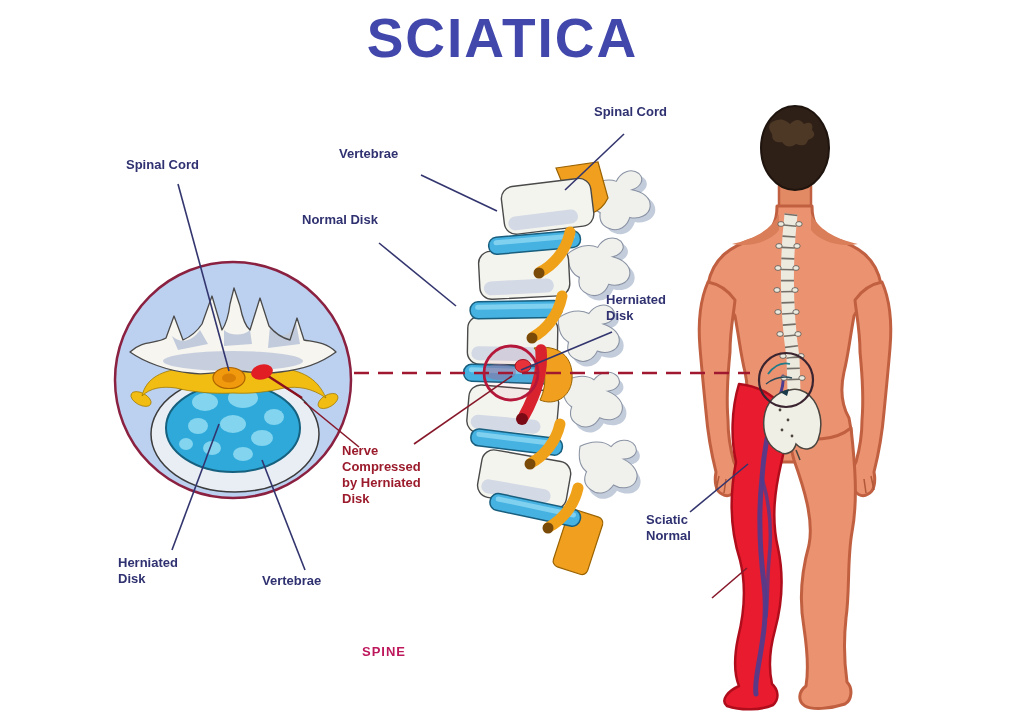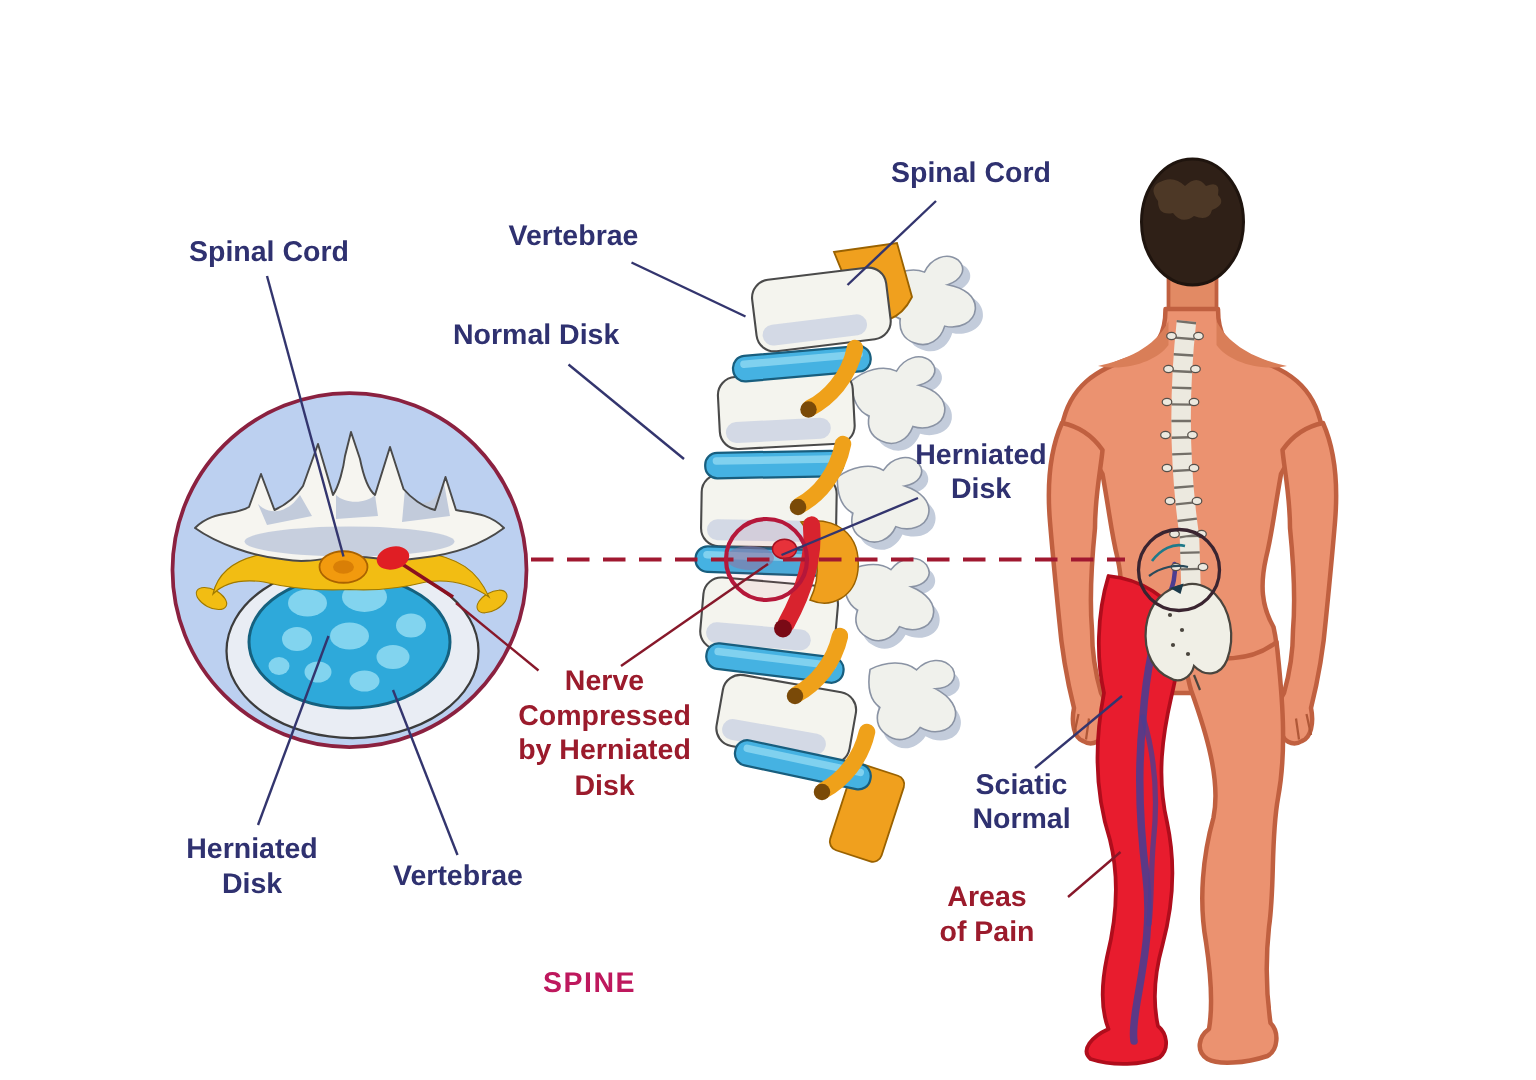--- a/index.html
+++ b/index.html
@@ -1,23 +1,23 @@
 <!DOCTYPE html>
 <html><head>
 <meta charset="utf-8">
 <style>
   html,body{margin:0;padding:0;background:#ffffff;}
   .stage{position:relative;width:1024px;height:720px;background:#ffffff;overflow:hidden;
          font-family:"Liberation Sans",sans-serif;}
   .art{position:absolute;left:0;top:0;width:1024px;height:720px;}
   .title{position:absolute;left:0;top:6px;width:1005px;text-align:center;
          font-size:55px;font-weight:bold;letter-spacing:2px;color:#4247ab;}
-  .lbl{position:absolute;font-size:19px;font-weight:bold;line-height:1.22;
+  .lbl{position:absolute;font-size:13px;font-weight:bold;line-height:1.22;
        color:#2f3170;white-space:pre-line;}
-  .lbl.center{text-align:center;}
+  .lbl.center{}
   .lbl.red{color:#9b1b2c;}
   .lbl.green{color:#be185d;letter-spacing:1px;}
   .l-inset-cord{left:126px;top:157px;}
   .l-inset-hern{left:118px;top:555px;width:100px;}
   .l-inset-vert{left:262px;top:573px;}
   .l-sp-vert{left:339px;top:146px;}
   .l-sp-ndisk{left:302px;top:212px;text-align:right;}
   .l-sp-cord{left:594px;top:104px;}
   .l-sp-hern{left:606px;top:292px;width:96px;}
   .l-nerve-comp{left:342px;top:443px;width:122px;}
@@ -253,35 +253,34 @@
       <path d="M379 243 L456 306" stroke="#33356e"></path>
       <path d="M624 134 L565 190" stroke="#33356e"></path>
       <path d="M612 332 L521 370" stroke="#33356e"></path>
       <path d="M359 447 L304 402" stroke="#87182a"></path>
       <path d="M414 444 L512 376" stroke="#87182a"></path>
       <path d="M690 512 L748 464" stroke="#33356e"></path>
       <path d="M712 598 L747 568" stroke="#87182a"></path>
     </g>
   </svg>
 
+  <div class="title">SCIATICA</div>
 
   <div class="lbl l-inset-cord">Spinal Cord</div>
   <div class="lbl center l-inset-hern">Herniated
 Disk</div>
   <div class="lbl l-inset-vert">Vertebrae</div>
 
   <div class="lbl l-sp-vert">Vertebrae</div>
   <div class="lbl l-sp-ndisk">Normal Disk</div>
   <div class="lbl l-sp-cord">Spinal Cord</div>
   <div class="lbl center l-sp-hern">Herniated
 Disk</div>
   <div class="lbl center red l-nerve-comp">Nerve
 Compressed
 by Herniated
 Disk</div>
   <div class="lbl green l-spine-cap">SPINE</div>
 
   <div class="lbl center l-sciatic">Sciatic
 Normal</div>
-  <div class="lbl center red l-pain">Areas
-of Pain</div>
 
 </div>
 
 </body></html>

